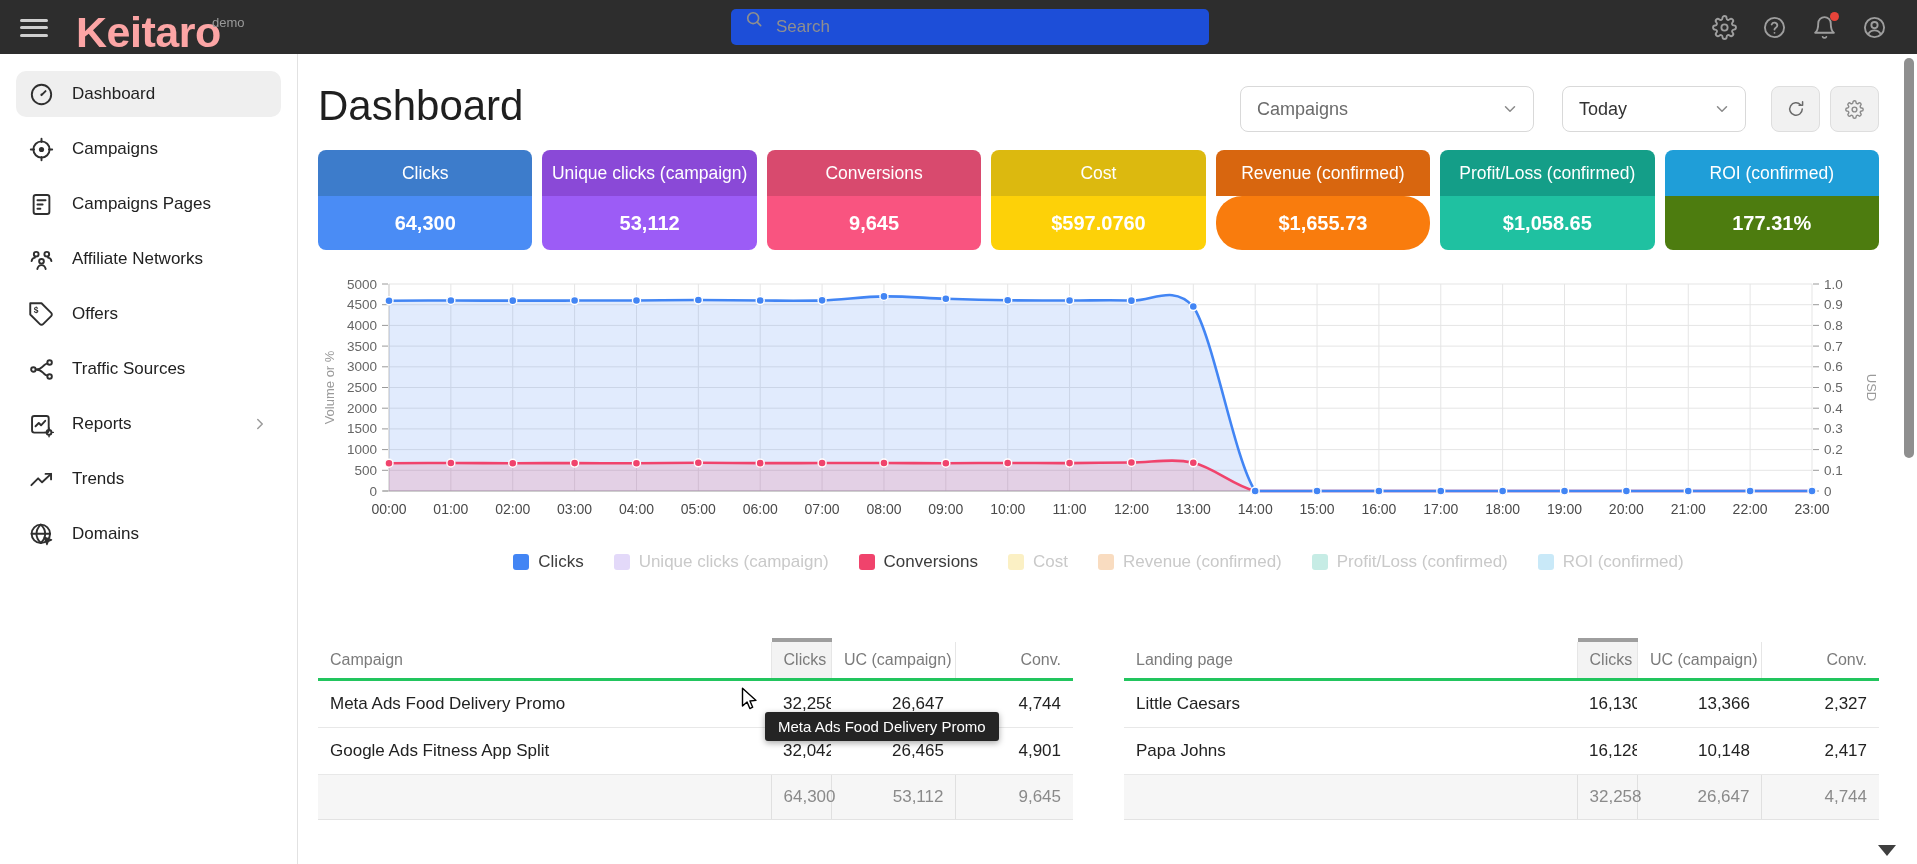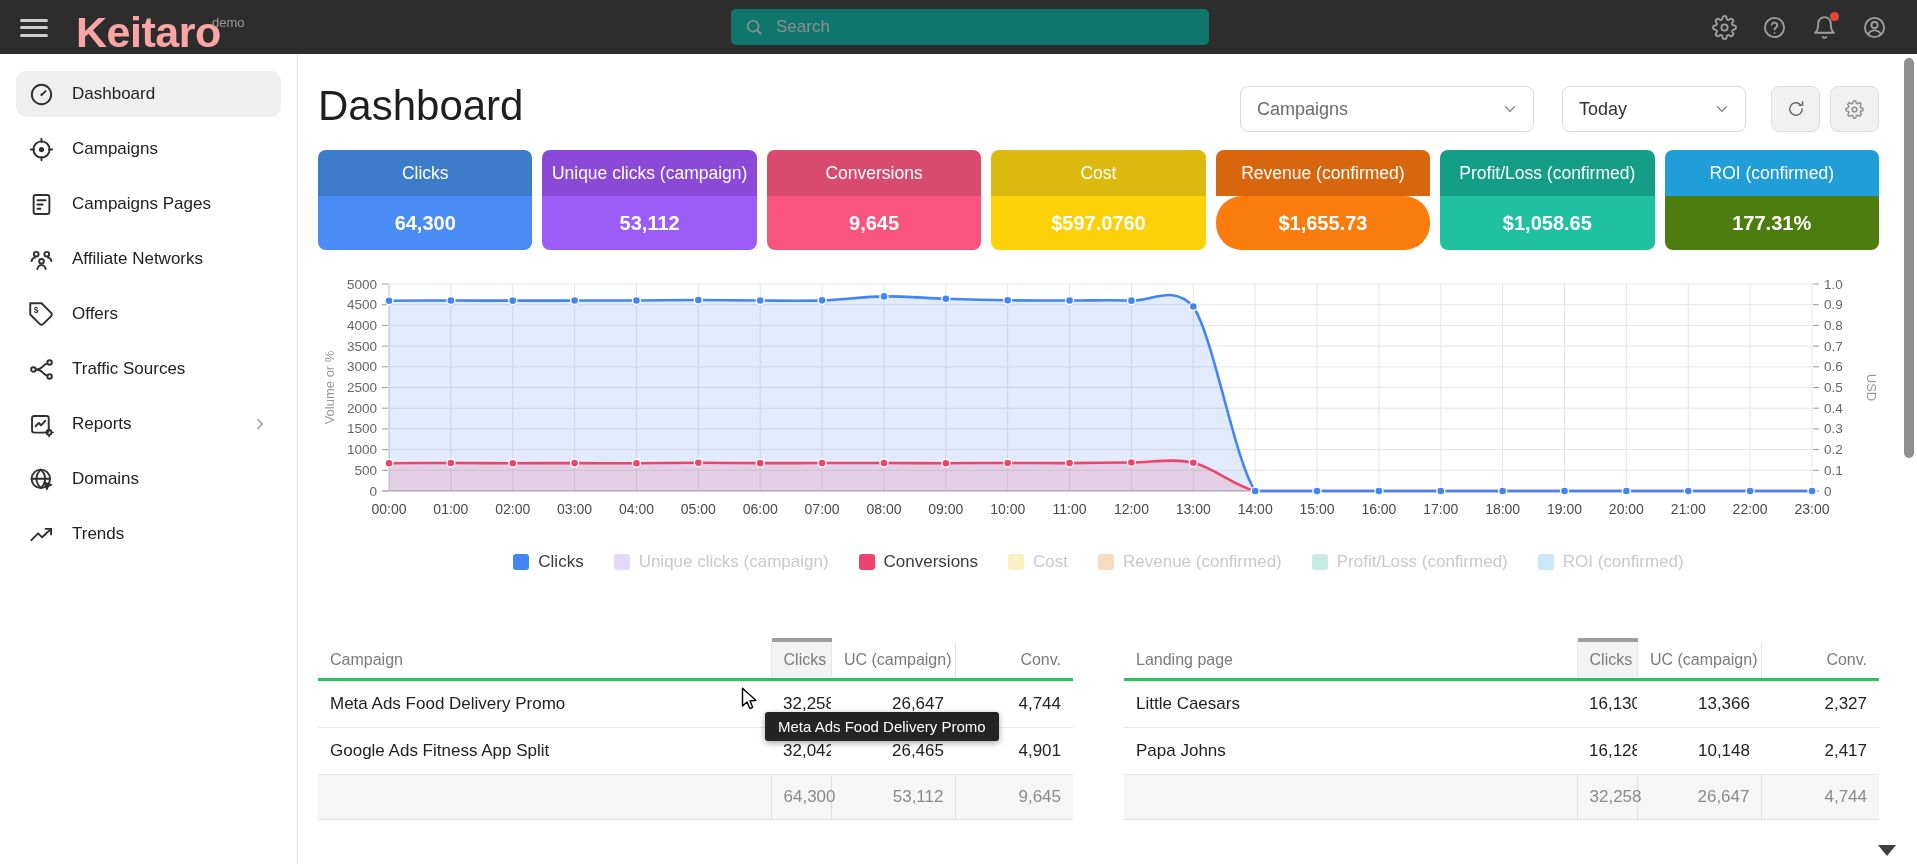--- a/index.html
+++ b/index.html
@@ -7,21 +7,21 @@
     width:1917px;height:864px;position:relative;overflow:hidden;
     background:#fff;font-family:"Liberation Sans",sans-serif;
     -webkit-font-smoothing:antialiased;
   }
   
   .topbar{position:absolute;left:0;top:0;width:1917px;height:54px;background:#2d2d2d;z-index:30}
   .hamburger{position:absolute;left:20px;top:14px;width:28px;height:26px;cursor:pointer}
   .hamburger span{display:block;height:3px;background:#cfcfcf;border-radius:2px;margin:4.5px 0}
   .logo{position:absolute;left:76px;top:8px;font-size:43px;font-weight:800;letter-spacing:-0.5px;color:#fca5a5}
   .logo-env{position:absolute;left:212px;top:15px;font-size:13px;color:#9a9a9a}
-  .searchbox{position:absolute;left:731px;top:9px;width:478px;height:36px;background:#0f766e;border-radius:5px;display:flex;align-items:center}
+  .searchbox{position:absolute;left:731px;top:9px;width:478px;height:36px;background:#1d4ed8;border-radius:5px;display:flex;}
   .searchbox svg{margin:0 10px 0 13px;flex:0 0 auto}
   .searchbox input{background:transparent;border:none;outline:none;color:#d7d7d7;font-size:17px;width:400px;font-family:"Liberation Sans",sans-serif}
   .searchbox input::placeholder{color:#8f8f8f}
   .topicon{position:absolute;top:15px;width:25px;height:25px;cursor:pointer}
   .badge-dot{position:absolute;right:-2px;top:-3px;width:9px;height:9px;border-radius:50%;background:#e8443a}
   
   .sidebar{position:absolute;left:0;top:54px;width:298px;height:810px;background:#fff;border-right:1px solid #e2e2e2;box-sizing:border-box;padding-top:17px;z-index:20}
   .side-item{height:46px;margin:0 16px 9px 16px;border-radius:10px;display:flex;align-items:center;padding:0 12px;cursor:pointer}
   .side-item.active{background:#efefef}
   .side-icon{width:27px;height:27px;margin-right:17px;flex:0 0 auto}
@@ -170,32 +170,32 @@
           <circle cx="18.7" cy="19" r="2.1"></circle>
           <path d="M18.7 16.2v-1M18.7 21.8v1M15.9 19h-1M21.5 19h1" stroke-width="1.3"></path>
         </svg></span>
       <span class="side-label">Reports</span>
       <span class="side-chev"><svg width="18" height="18" viewBox="0 0 24 24" fill="none" stroke="#9b9b9b" stroke-width="2" stroke-linecap="round" stroke-linejoin="round">
           <path d="M9 6l6 6-6 6"></path>
         </svg></span>
     </div>
     <div class="side-item">
       <span class="side-icon"><svg width="27" height="27" viewBox="0 0 24 24" fill="none" stroke="#2f2f2f" stroke-width="1.7" stroke-linecap="round" stroke-linejoin="round">
+          <path d="M3 17l6-6 3.5 3.5L20.5 7"></path>
+          <path d="M15.6 7h4.9v4.9"></path>
+        </svg></span>
+      <span class="side-label">Trends</span>
+    </div>
+    <div class="side-item">
+      <span class="side-icon"><svg width="27" height="27" viewBox="0 0 24 24" fill="none" stroke="#2f2f2f" stroke-width="1.7" stroke-linecap="round" stroke-linejoin="round">
           <circle cx="11.4" cy="11.4" r="8.2"></circle>
           <path d="M3.2 11.4h16.4M11.4 3.2c-2.6 2.4-3.9 5.1-3.9 8.2s1.3 5.8 3.9 8.2c2.6-2.4 3.9-5.1 3.9-8.2s-1.3-5.8-3.9-8.2z"></path>
           <path d="M14.4 14.4l6.6 2.4-2.9 1.3-1.3 2.9z" fill="#2f2f2f" stroke-width="1.1"></path>
         </svg></span>
       <span class="side-label">Domains</span>
-    </div>
-    <div class="side-item">
-      <span class="side-icon"><svg width="27" height="27" viewBox="0 0 24 24" fill="none" stroke="#2f2f2f" stroke-width="1.7" stroke-linecap="round" stroke-linejoin="round">
-          <path d="M3 17l6-6 3.5 3.5L20.5 7"></path>
-          <path d="M15.6 7h4.9v4.9"></path>
-        </svg></span>
-      <span class="side-label">Trends</span>
     </div>
   </div>
 
 <div class="page-title">Dashboard</div>
 
 <div class="select sel-campaigns">
   <span>Campaigns</span>
   <svg width="18" height="18" viewBox="0 0 24 24" fill="none" stroke="#8a8a8a" stroke-width="2" stroke-linecap="round" stroke-linejoin="round">
       <path d="M6 9l6 6 6-6"></path>
     </svg>

